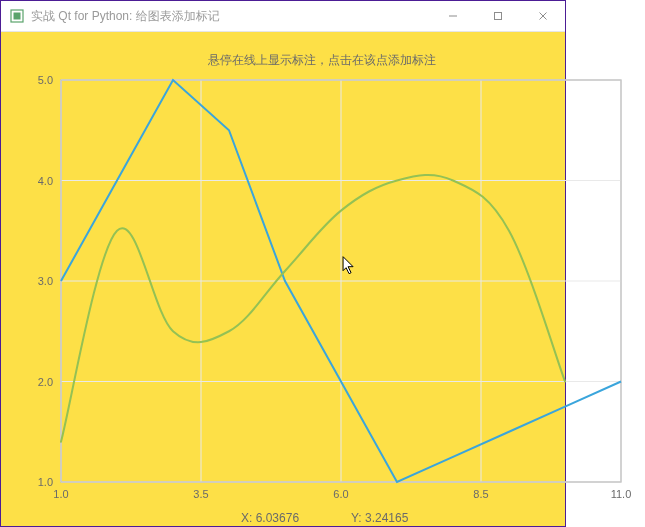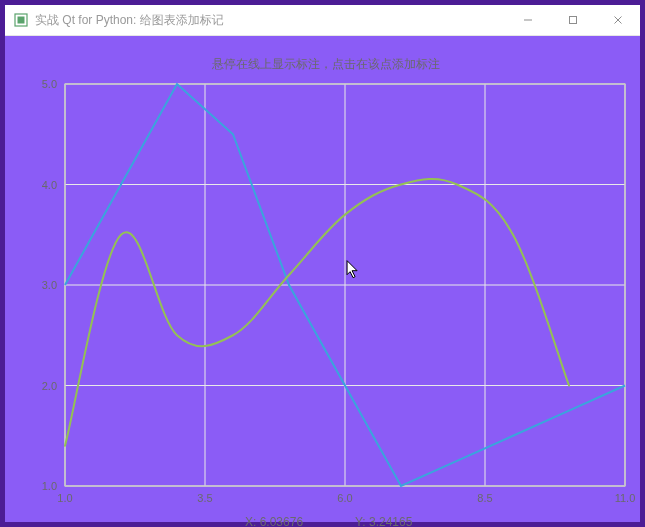--- a/index.html
+++ b/index.html
@@ -5,23 +5,23 @@
   html, body {
     margin: 0;
     padding: 0;
     width: 645px;
     height: 527px;
     font-family: "Microsoft YaHei", "SimSun", Arial, sans-serif;
     background: #fff;
     overflow: hidden;
   }
   .window {
-    width: 645px;
+    width: 566px;
     height: 527px;
-    border: 5px solid #4c1d95;
+    border: 1px solid #4c1d95;
     box-sizing: border-box;
     display: flex;
     flex-direction: column;
     background: #fff;
   }
   .titlebar {
     height: 30px;
     flex: 0 0 30px;
     display: flex;
     align-items: center;
@@ -55,21 +55,21 @@
     justify-content: center;
     color: #8d8d8d;
     font-size: 10px;
     cursor: default;
   }
   .titlebar .win-btn svg { display: block; }
 
   .client {
     flex: 1;
     position: relative;
-    background: #8b5cf6;
+    background: #fde047;
   }
   svg.chart {
     position: absolute;
     top: 0; left: 0;
     width: 643px;
     height: 495px;
   }
   .axis-text {
     font-size: 11px;
     fill: #6a6a6a;

